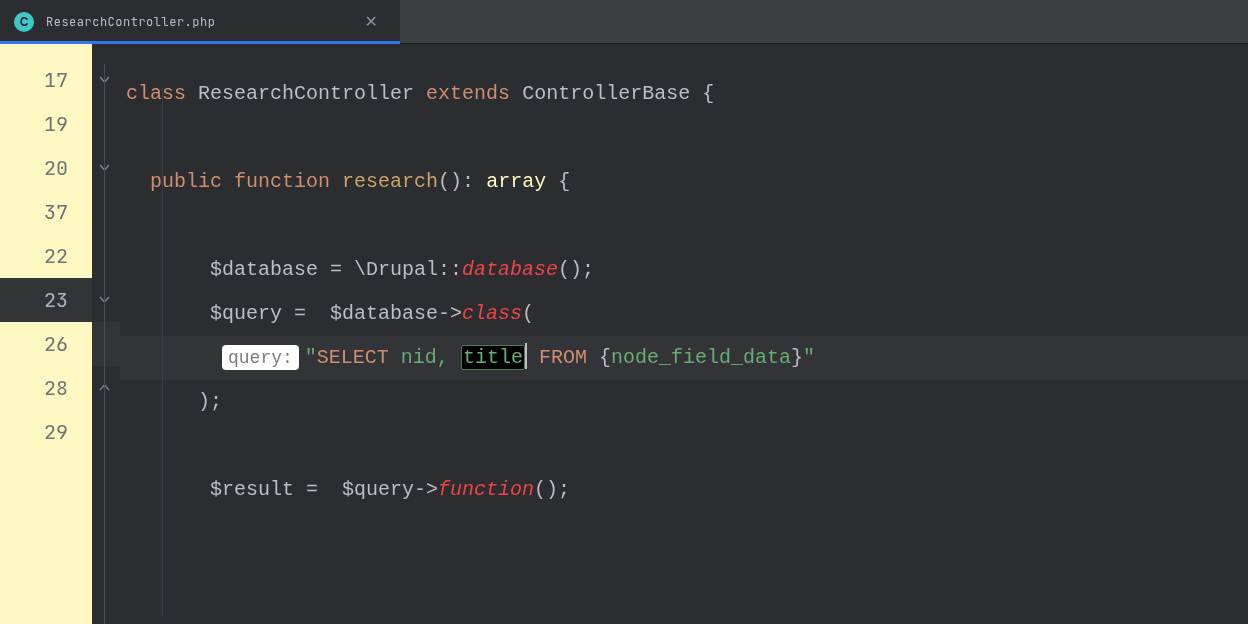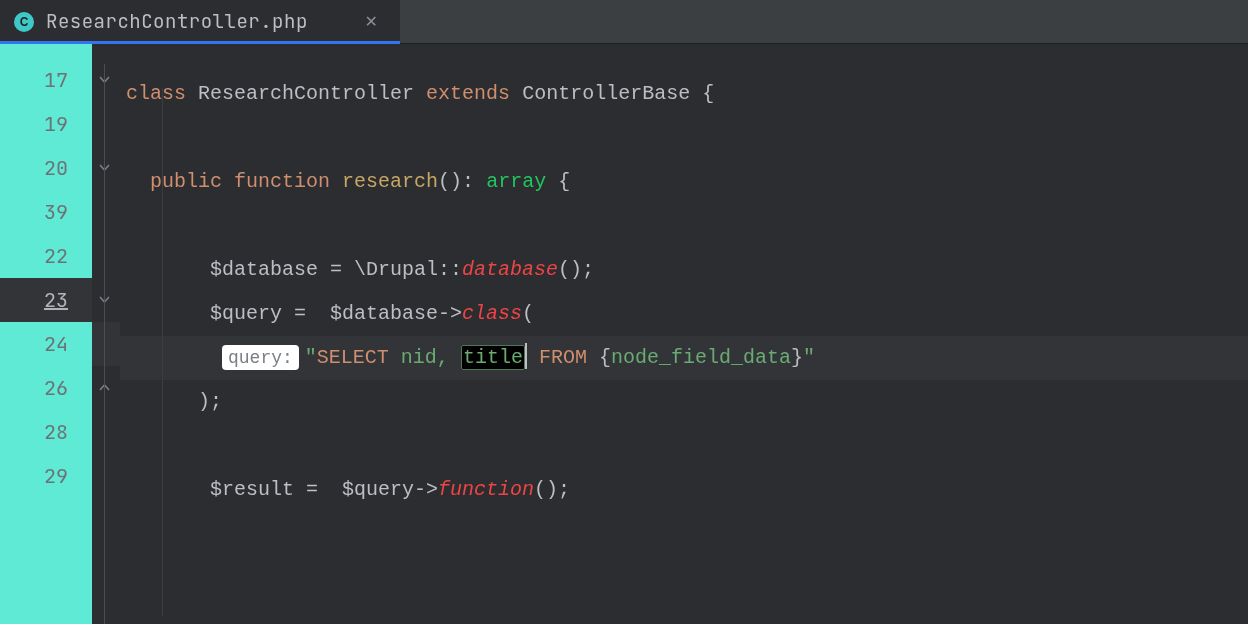--- a/index.html
+++ b/index.html
@@ -39,52 +39,52 @@
     width: 20px; height: 20px; border-radius: 50%;
     background: #3EC8C8;
     color: #1E1F22;
     font-size: 12px;
     font-weight: 700;
     display: flex; align-items: center; justify-content: center;
     font-family: sans-serif;
   }
   .tab .tab-title {
     color: #BCBEC4;
-    font-size: 19px;
+    font-size: 12px;
     letter-spacing: 0.5px;
   }
   .tab .close-icon {
     margin-left: auto;
     color: #8A8F99;
     font-size: 16px;
     font-family: sans-serif;
     padding: 4px;
   }
 
   
   .editor {
     display: flex;
     height: calc(100% - 44px);
   }
   .gutter {
     width: 92px;
-    background: #5eead4;
+    background: #fef9c3;
     color: #6E7277;
     text-align: right;
     padding-top: 14px;
     font-size: 20px;
     user-select: none;
   }
   .gutter .ln {
     height: 44px;
     line-height: 44px;
     padding-right: 24px;
     position: relative;
   }
-  .gutter .ln.current { color: #B0B4BA; text-decoration: underline; }
+  .gutter .ln.current { color: #B0B4BA; }
 
   .fold-col {
     width: 28px;
     position: relative;
     padding-top: 14px;
   }
   .fold-line {
     position: absolute;
     left: 12px;
     width: 1px;
@@ -111,21 +111,21 @@
     padding-left: 6px;
     position: relative;
   }
   .line.hl { background: #323438; }
   .gutter .ln.hl { background: #323438; }
   .fold-col .frow { height:44px; position:relative; }
   .fold-col .frow.hl { background:#323438; }
 
   
   .kw   { color: #CF8E6D; }          
-  .type { color: #22c55e; }          
+  .type { color: #fef9c3; }          
   .fn   { color: #ef4444; font-style: italic; }  
   .fnname { color: #C8A765; }
   .id   { color: #BCBEC4; }          
   .var  { color: #BCBEC4; margin-left: 12px; }          
   .op   { color: #BCBEC4; }
   .punc { color: #BCBEC4; }
   .str  { color: #6AAB73; }          
   .strkw{ color: #CF8E6D; }          
   .strbr{ color: #BCBEC4; }          
   .hint { color: #7A7E85; font-size: 18px; }
@@ -156,24 +156,23 @@
     <span class="close-icon">✕</span>
   </div>
 </div>
 
 <div class="editor">
 
   <div class="gutter" id="gutter">
       <div class="ln">17</div>
       <div class="ln">19</div>
       <div class="ln">20</div>
-      <div class="ln">39</div>
+      <div class="ln">37</div>
       <div class="ln">22</div>
       <div class="ln current hl">23</div>
-      <div class="ln">24</div>
       <div class="ln">26</div>
       <div class="ln">28</div>
       <div class="ln">29</div>
     </div>
 
   <div class="fold-col" id="foldcol">
       <div class="frow">
         <span class="fold-mark" style="top:14px;">
           <svg width="13" height="13" viewBox="0 0 13 13">
             <path d="M2 4 L6.5 9 L11 4" fill="none" stroke="#7A7E85" stroke-width="1.6"></path>

